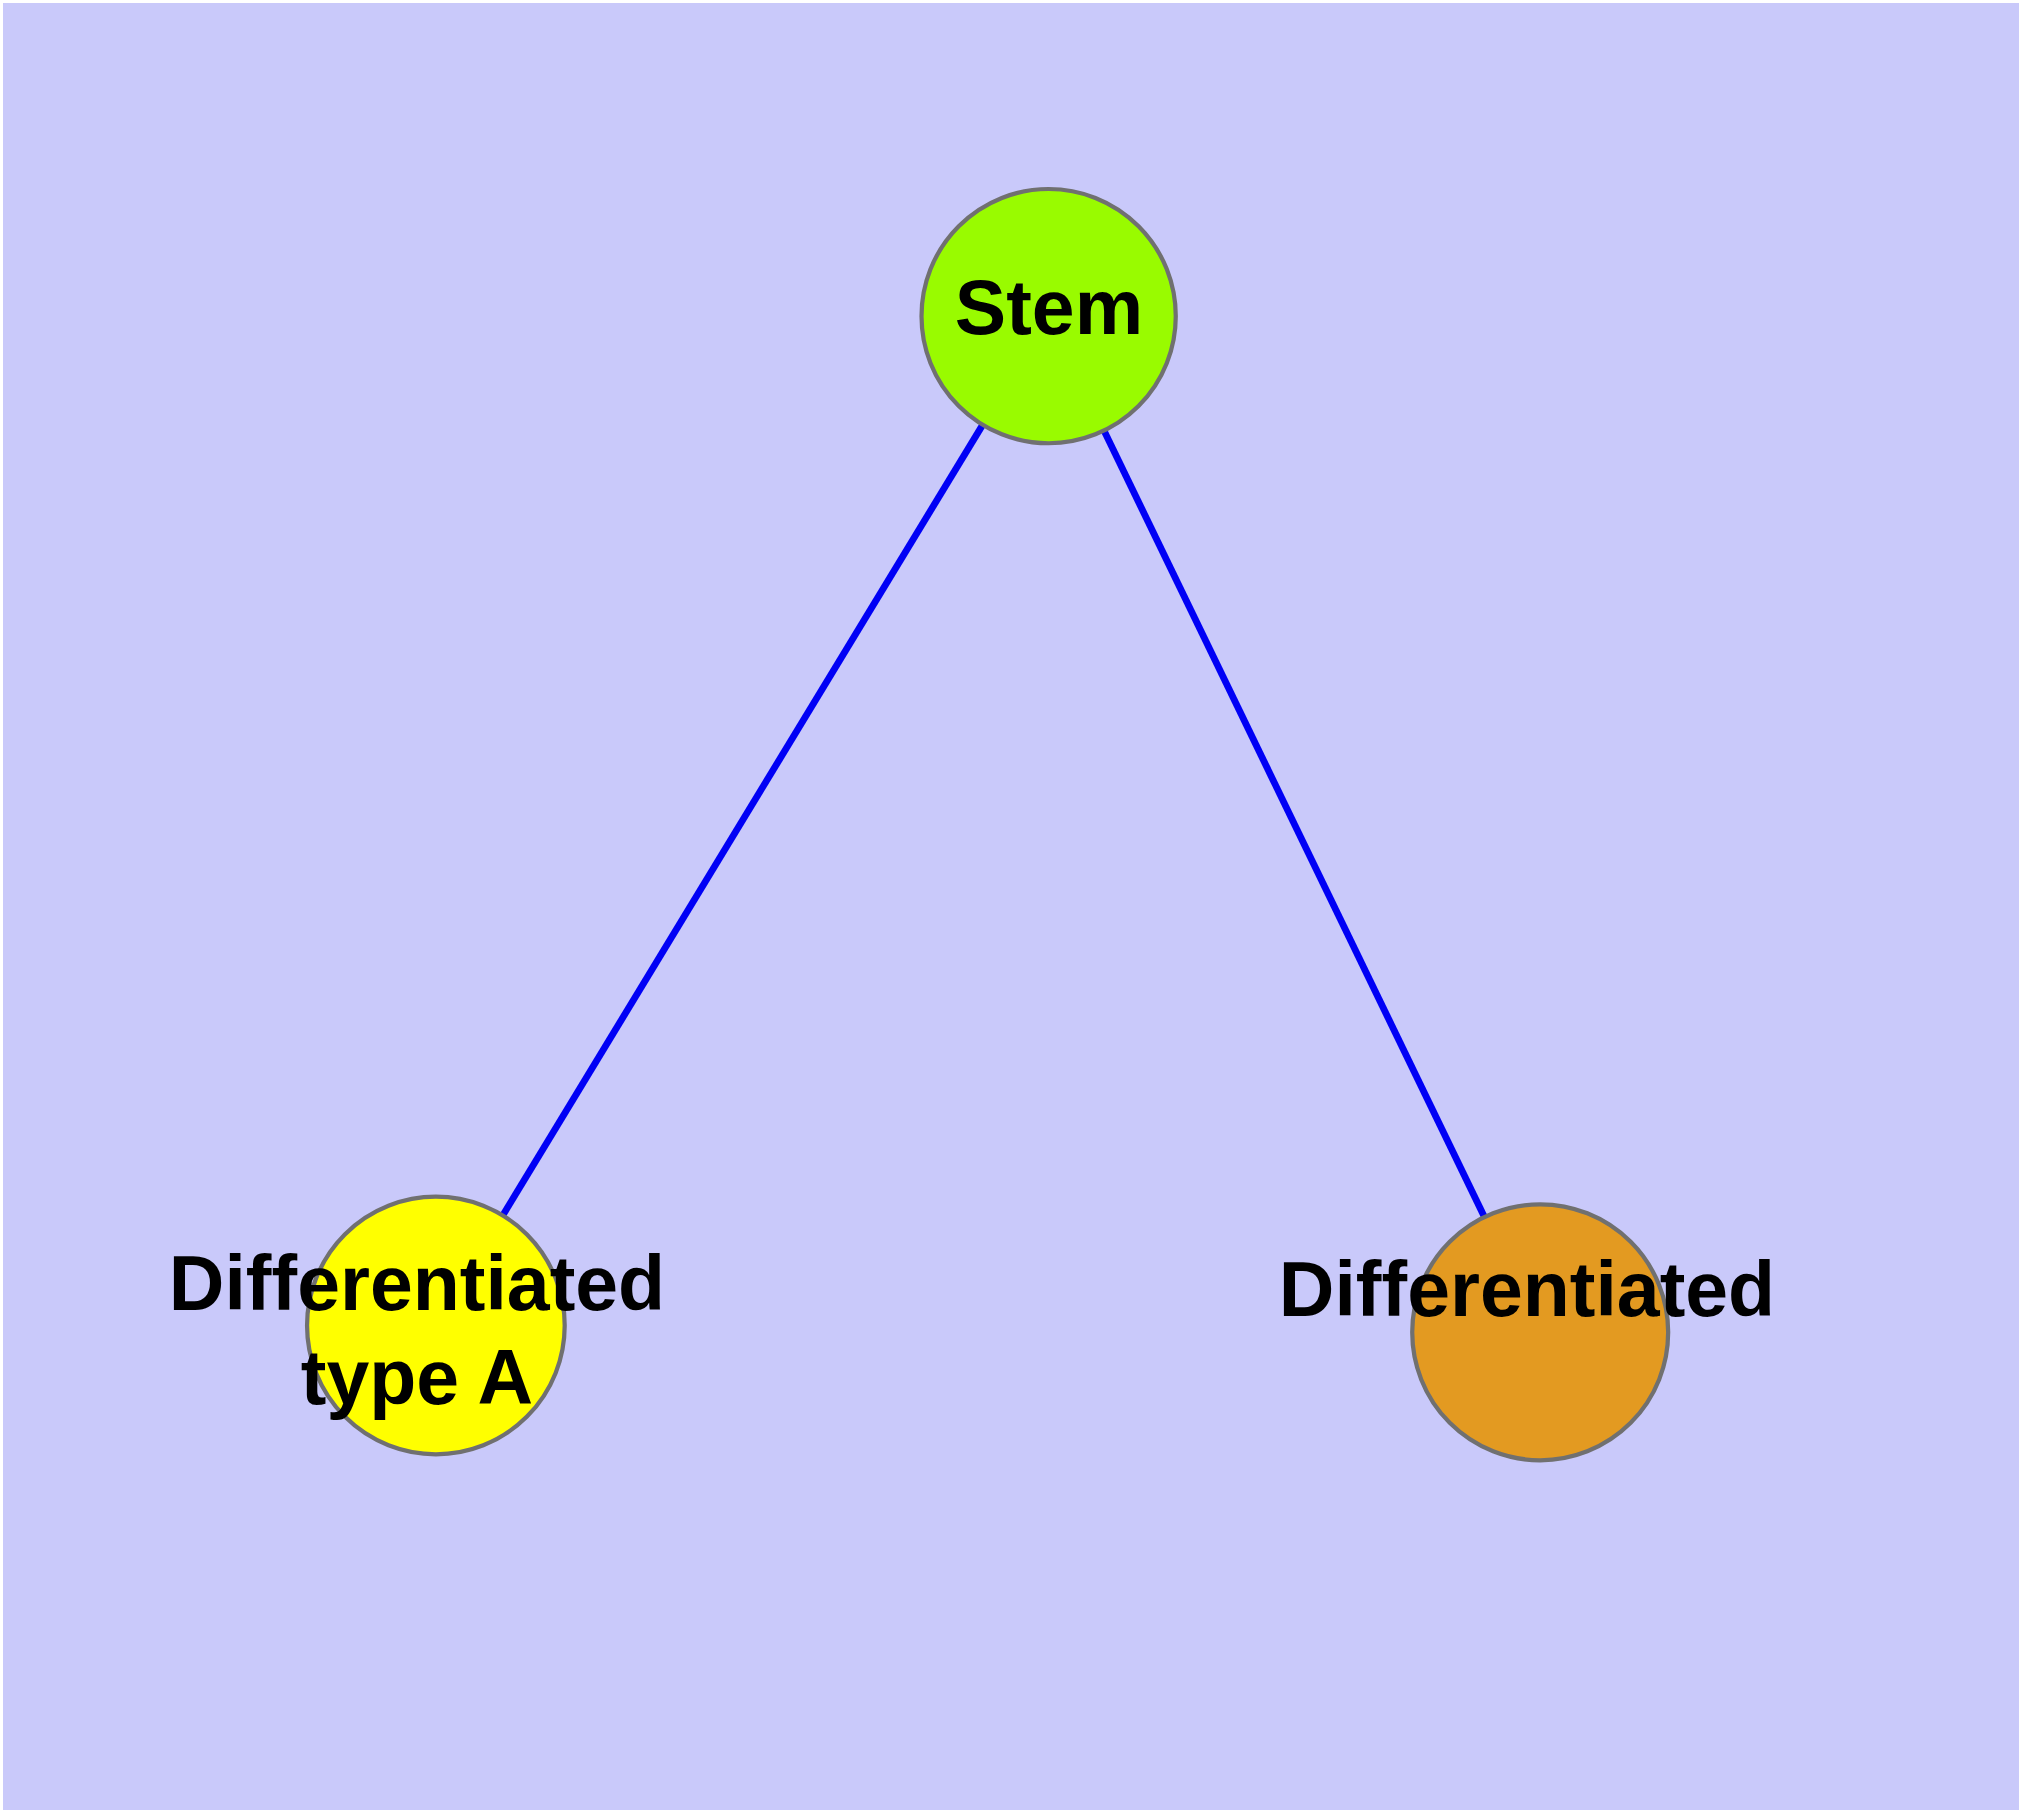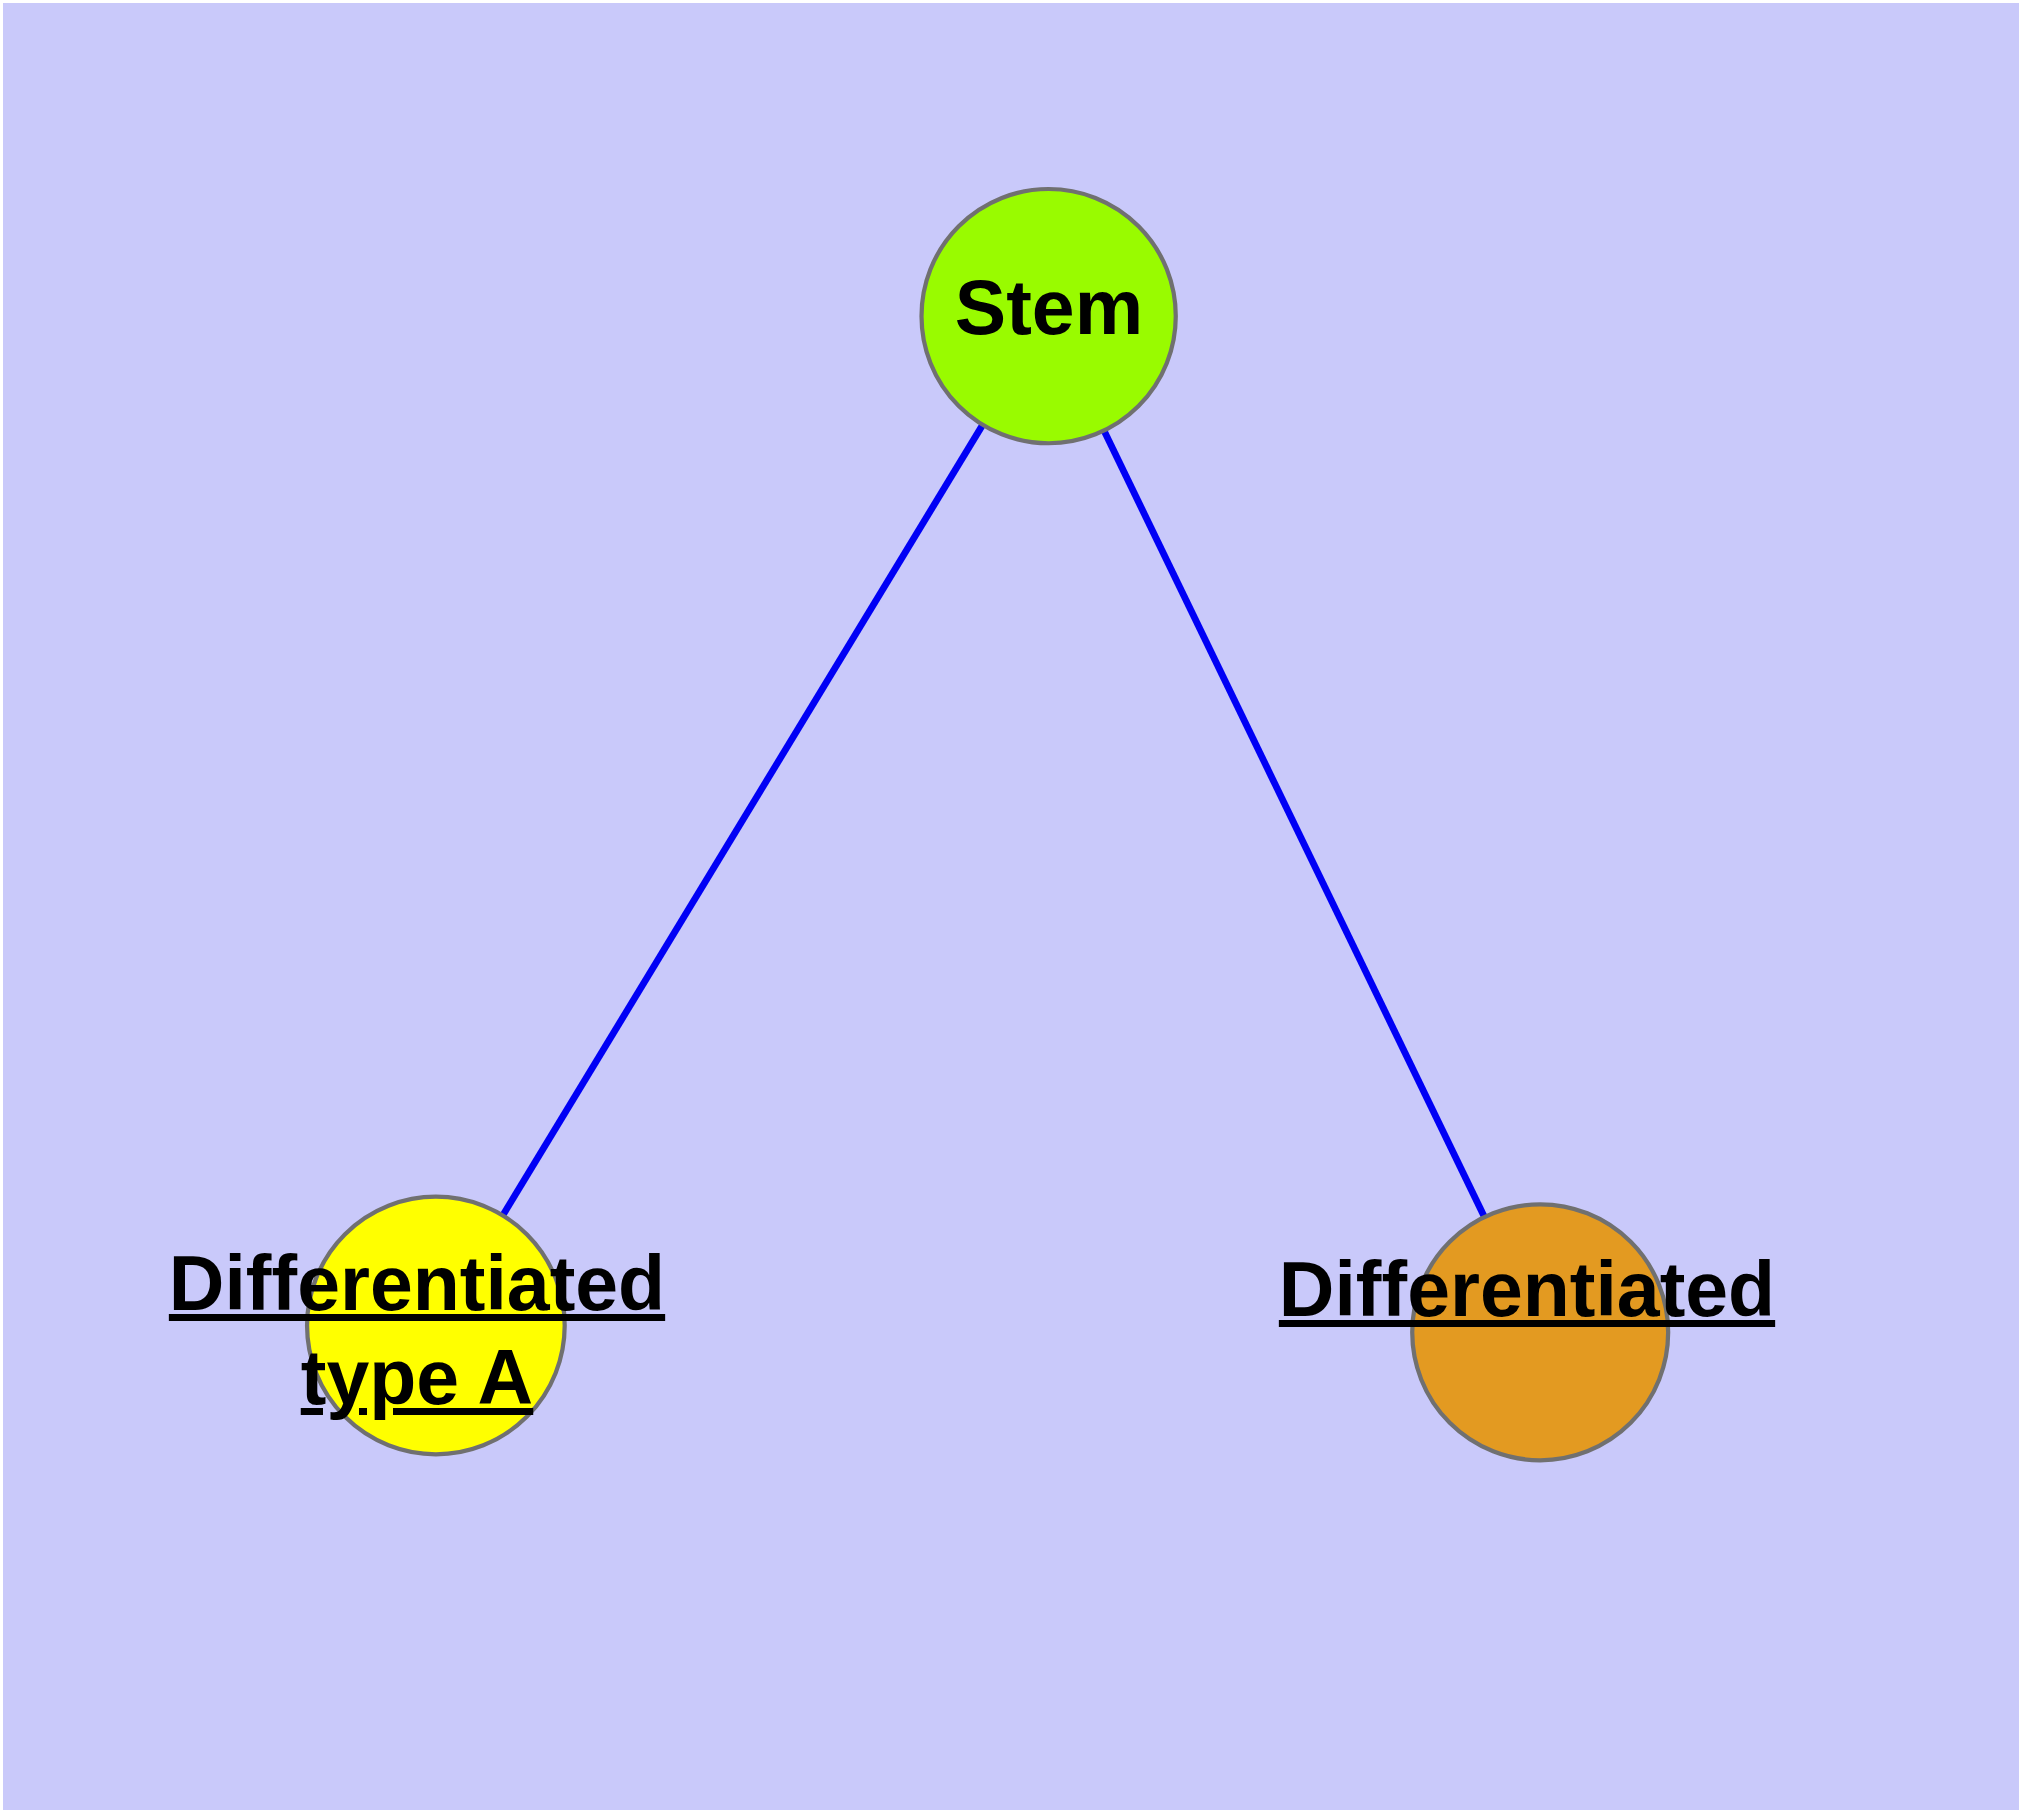--- a/index.html
+++ b/index.html
@@ -35,21 +35,20 @@
     transform: translateX(-50%);
     text-align: center;
     font-weight: bold;
     font-size: 77px;
     line-height: 94px;
     white-space: nowrap;
     letter-spacing: 0;
   }
   .node-label span {
     display: block;
-    text-decoration: underline;
   }
 </style>
 </head>
 <body>
 
 <div class="canvas" style="background: rgb(255, 255, 255);">
   <div class="field" style="background: rgb(201, 201, 250);"></div>
 
   <svg class="graph-svg" viewBox="0 0 2384 2138">
 

